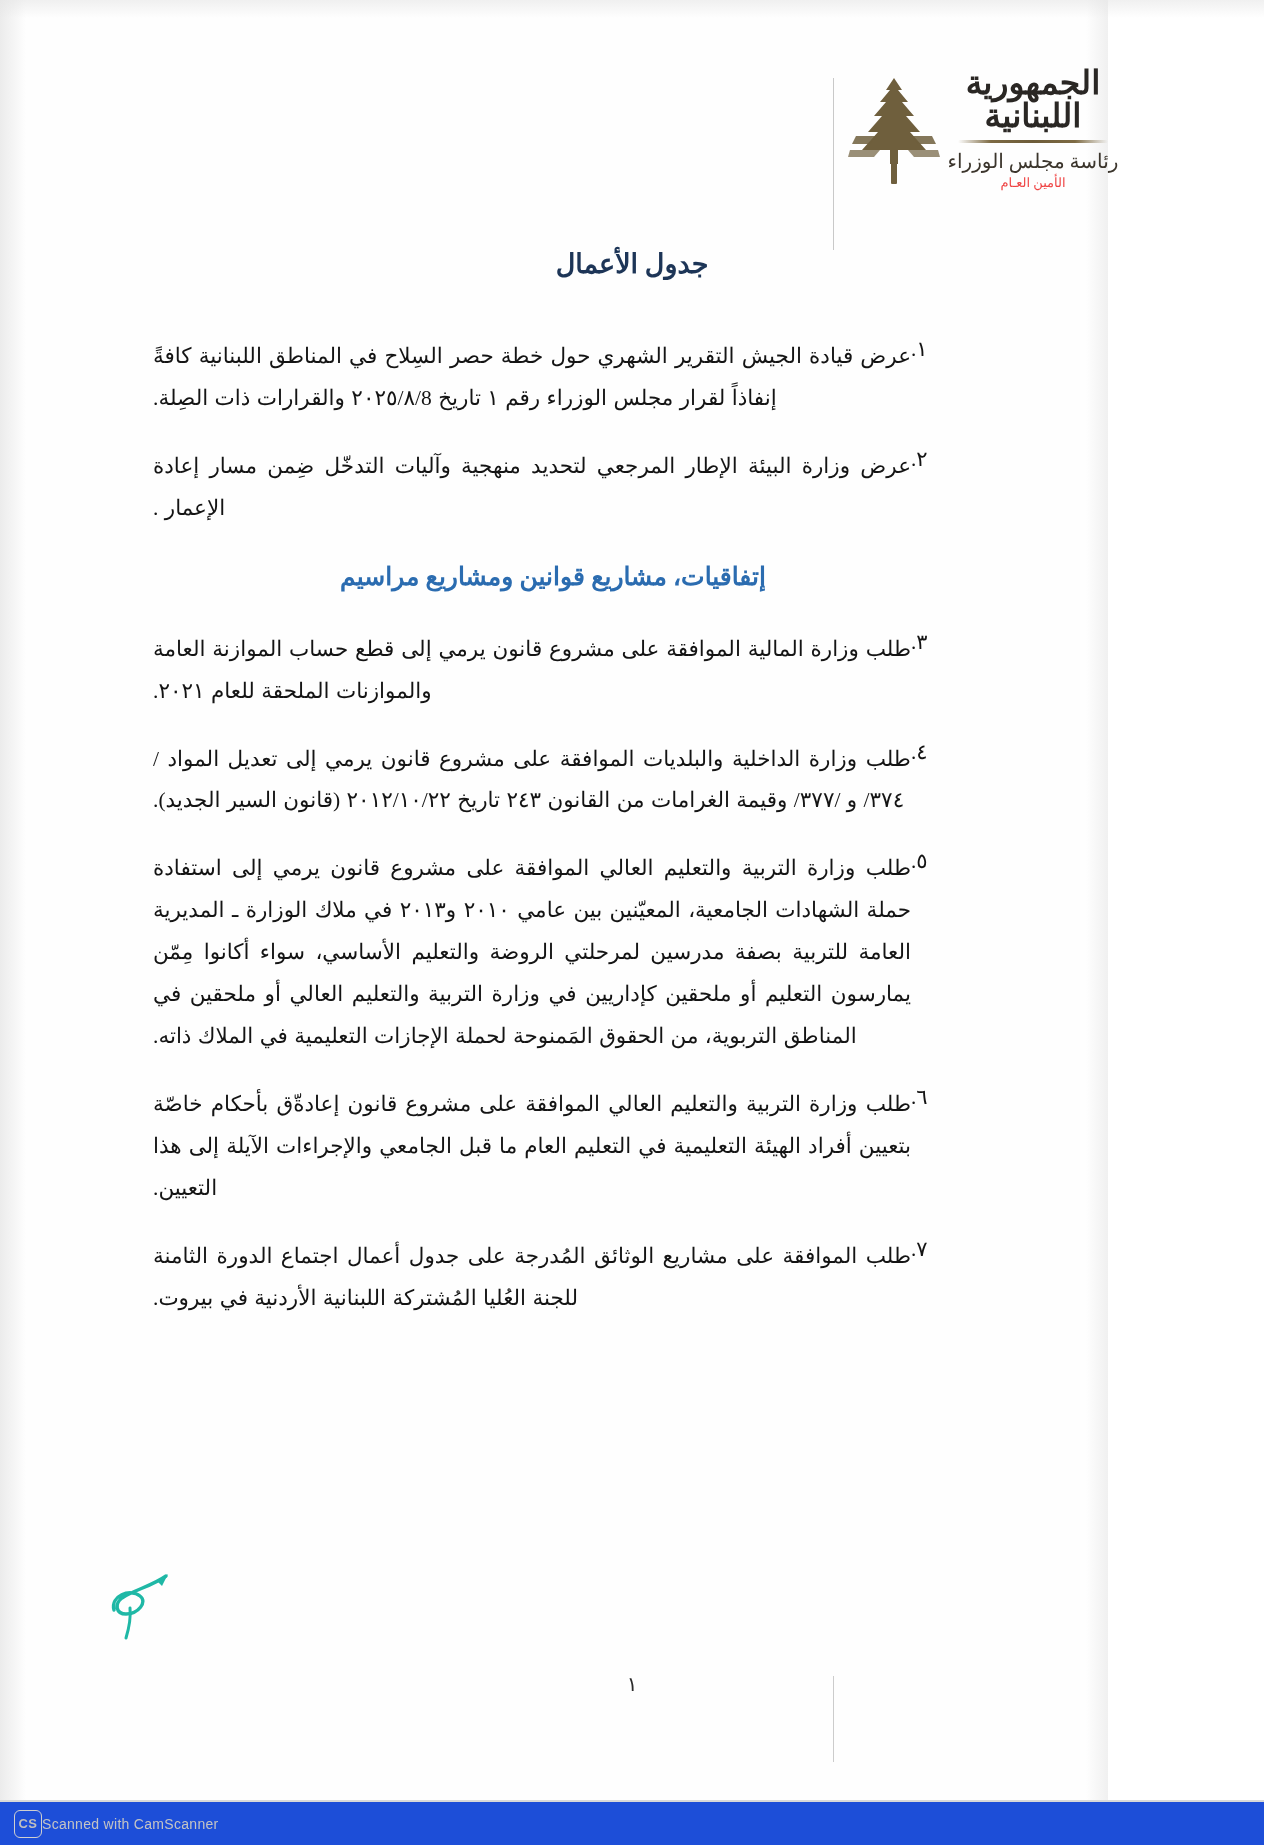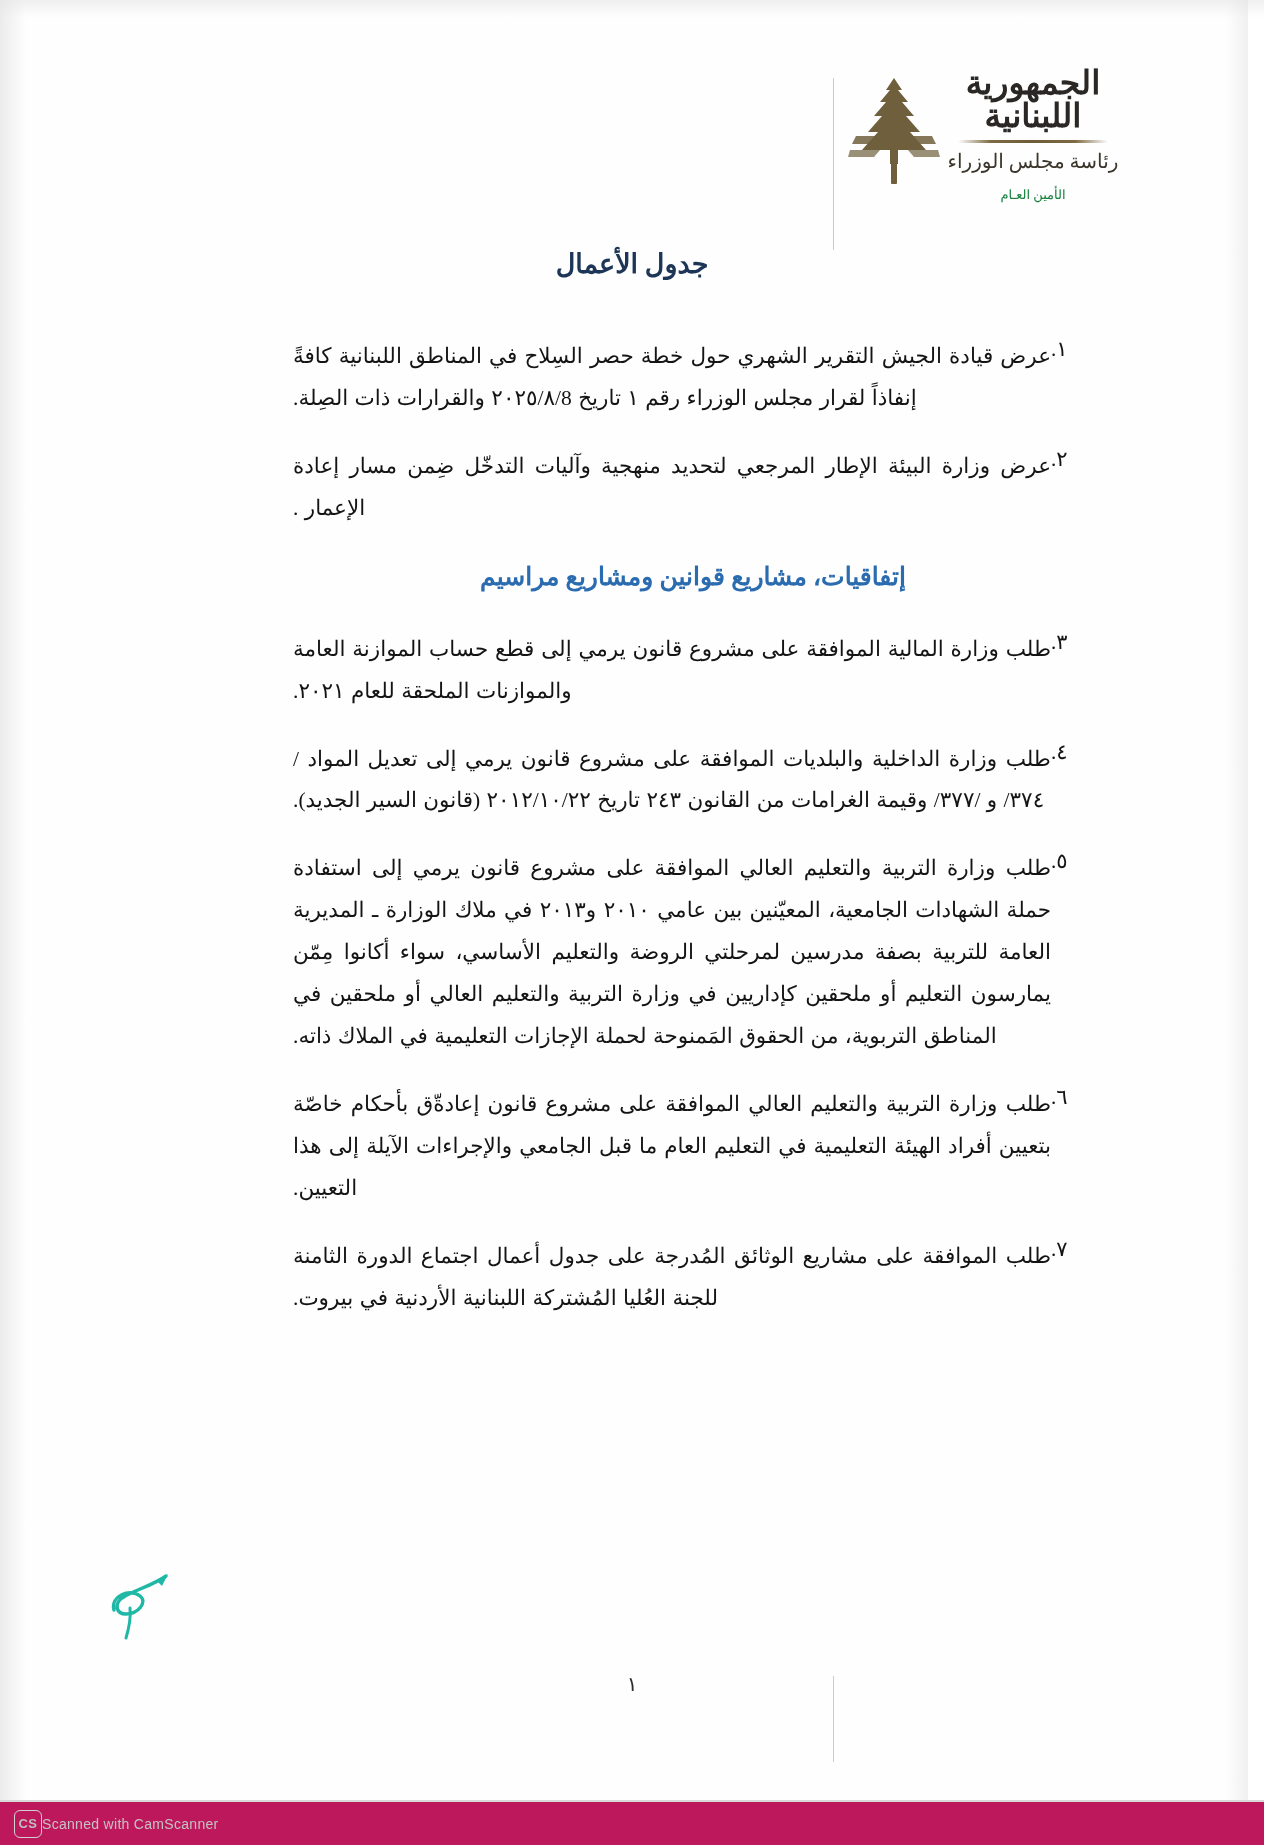--- a/index.html
+++ b/index.html
@@ -12,21 +12,21 @@
     height: 1845px;
     position: relative;
     font-family: "Liberation Serif", "DejaVu Serif", serif;
     overflow: hidden;
   }
 
   
   #page {
     position: absolute;
     left: 0; top: 0;
-    width: 1248px;
+    width: 1108px;
     height: 1800px;
     background: #fefefe;
     box-sizing: border-box;
   }
 
   
   #scan-edge-left {
     position: absolute;
     left: 0; top: 0;
     width: 26px; height: 1800px;
@@ -111,23 +111,23 @@
     border-radius: 2px;
   }
   #council-line {
     font-size: 20px;
     color: #3b352c;
     letter-spacing: 1px;
     white-space: nowrap;
   }
   #sg-line {
     font-size: 13px;
-    color: #15803d;
+    color: #ef4444;
     letter-spacing: 1px;
-    margin-top: 14px;
+    margin-top: 2px;
     white-space: nowrap;
   }
 
   
   #doc-title {
     position: absolute;
     top: 248px;
     left: 0;
     width: 1264px;
     text-align: center;
@@ -251,21 +251,21 @@
   }
   .social-chip svg { display: block; }
 
   
   #scanbar {
     position: absolute;
     left: 0;
     top: 1800px;
     width: 1264px;
     height: 45px;
-    background: #be185d;
+    background: #1d4ed8;
     border-top: 2px solid #d8d8d8;
     display: flex;
     flex-direction: row;
     align-items: center;
     direction: ltr;
     padding-left: 14px;
     box-sizing: border-box;
   }
   #cs-badge {
     width: 26px;

